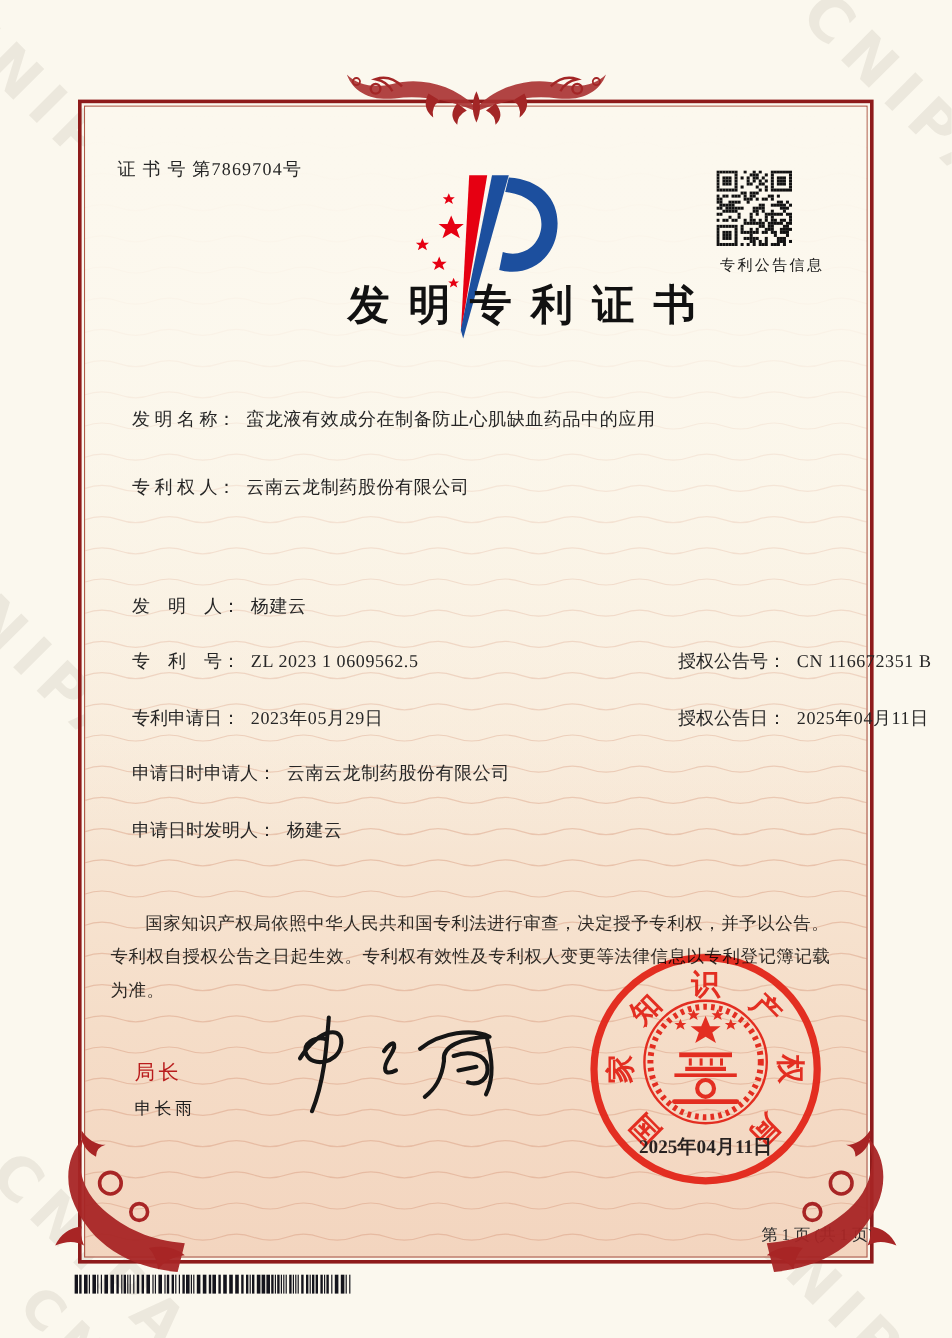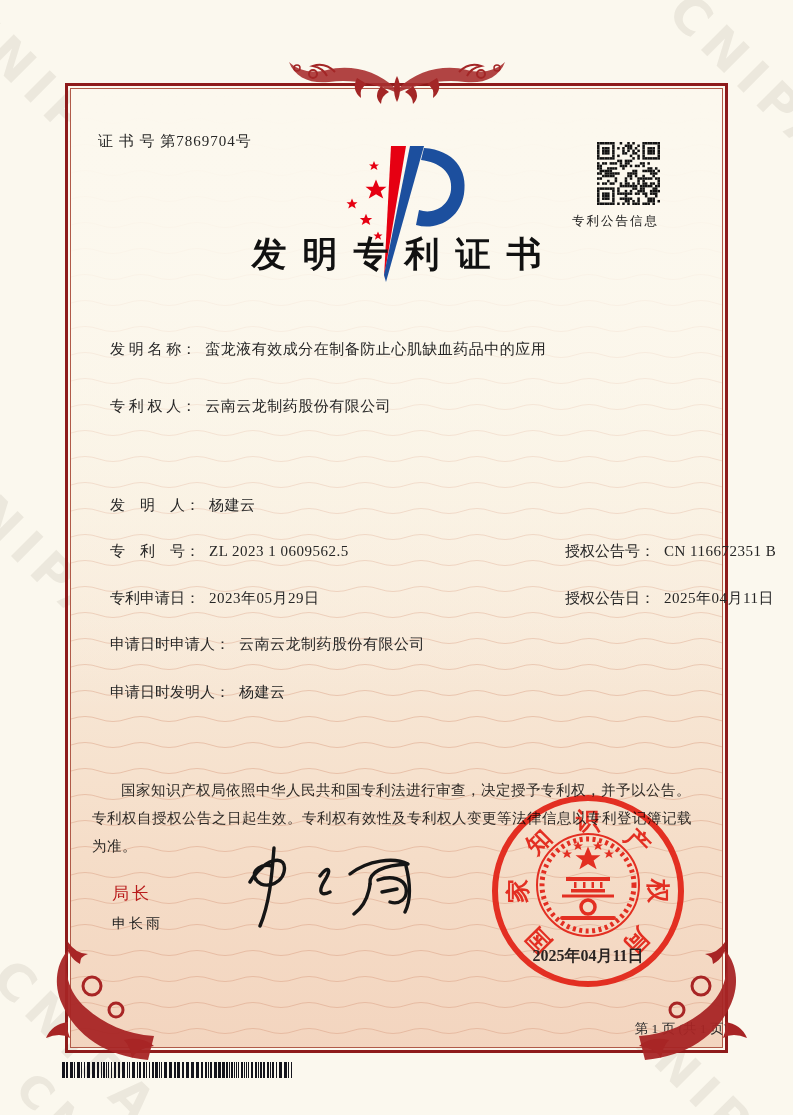--- a/index.html
+++ b/index.html
@@ -27,34 +27,34 @@
   }
   .fade{
     position:absolute;left:3px;top:3px;width:651px;height:958px;z-index:2;
     background:linear-gradient(180deg,rgba(252,248,238,1) 0%,rgba(252,248,238,0.9) 18%,rgba(252,248,238,0.45) 40%,rgba(252,248,238,0) 65%);
     pointer-events:none;
   }
   .content{position:absolute;left:0;top:0;width:759px;height:1115px;z-index:3;}
   .certnum{position:absolute;left:98px;top:132px;font-size:15px;letter-spacing:1px;}
   .doctitle{
     position:absolute;left:65px;top:231px;width:663px;text-align:center;
-    font-size:35px;font-weight:bold;letter-spacing:16px;text-indent:16px;color:#111;
+    font-size:35px;font-weight:bold;letter-spacing:16px;text-indent:16px;color:#111;padding-left:38px;
   }
   .qrwrap{position:absolute;left:597px;top:142px;}
-  .qrcap{position:absolute;left:572px;top:213px;width:115px;text-align:left;font-size:12.5px;letter-spacing:2px;color:#1b1b1b;}
+  .qrcap{position:absolute;left:572px;top:213px;width:115px;text-align:right;font-size:12.5px;letter-spacing:2px;color:#1b1b1b;}
   .row{position:absolute;left:110px;font-size:15px;white-space:nowrap;}
   .lab{margin-right:9px;}
   .val{letter-spacing:0.5px;}
   .addrval{display:inline-block;width:424px;white-space:normal;line-height:27px;vertical-align:top;letter-spacing:0.5px;}
   .rcol{position:absolute;left:455px;top:0;}
   .statement{
     position:absolute;left:92px;top:756px;width:606px;
     font-size:14.5px;line-height:28px;color:#2e2a26;letter-spacing:0.5px;font-style:normal;
   }
-  .statement .l1{text-indent:2em;margin-top:20px;}
+  .statement .l1{text-indent:2em;}
   .sig-title{position:absolute;left:112px;top:882px;font-size:17px;letter-spacing:3px;color:#b91c1c;}
   .sig-name{position:absolute;left:112px;top:915px;font-size:14px;letter-spacing:3px;color:#1d1d1d;}
   .signature{position:absolute;left:232px;top:842px;}
   .seal{position:absolute;left:488px;top:791px;opacity:0.96;mix-blend-mode:multiply;}
   .footer{position:absolute;left:65px;top:1020px;width:663px;text-align:right;font-size:13.5px;color:#2c2c2c;}
   .barcode{position:absolute;left:62px;top:1062px;}
   svg{display:block;}
 </style>
 </head>
 <body>

